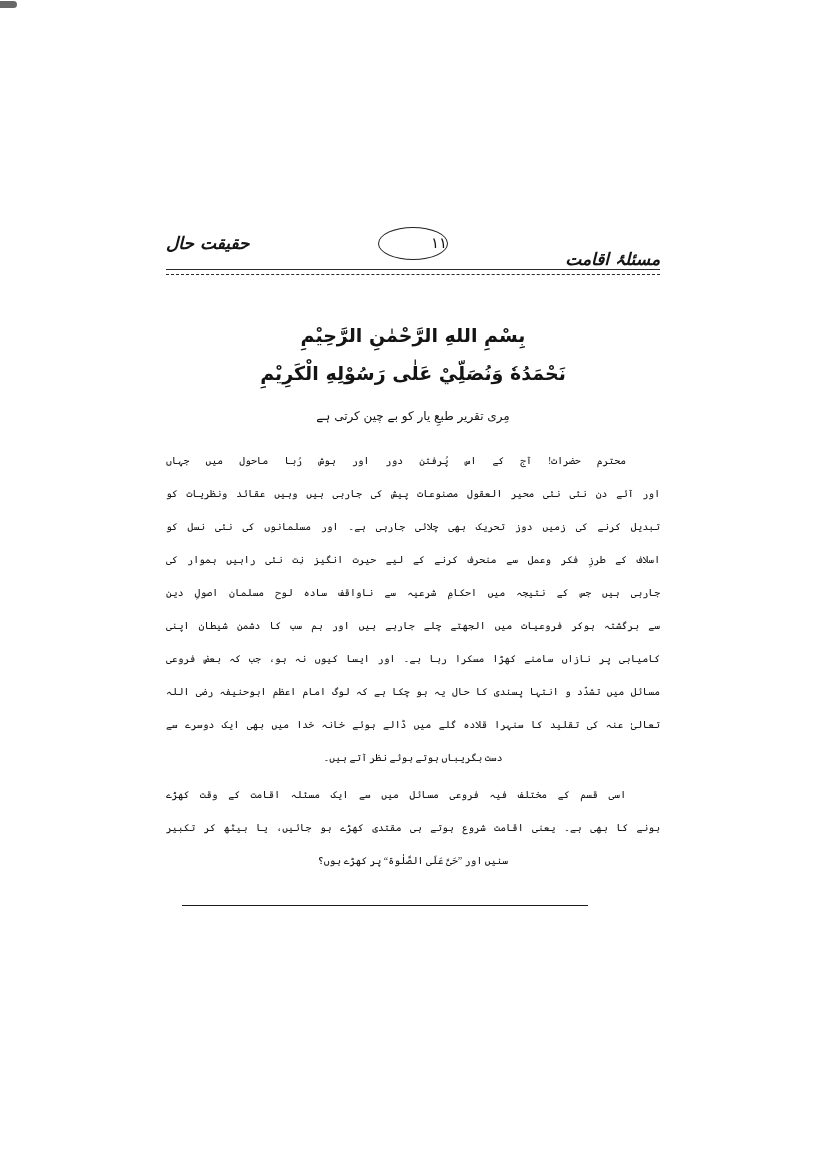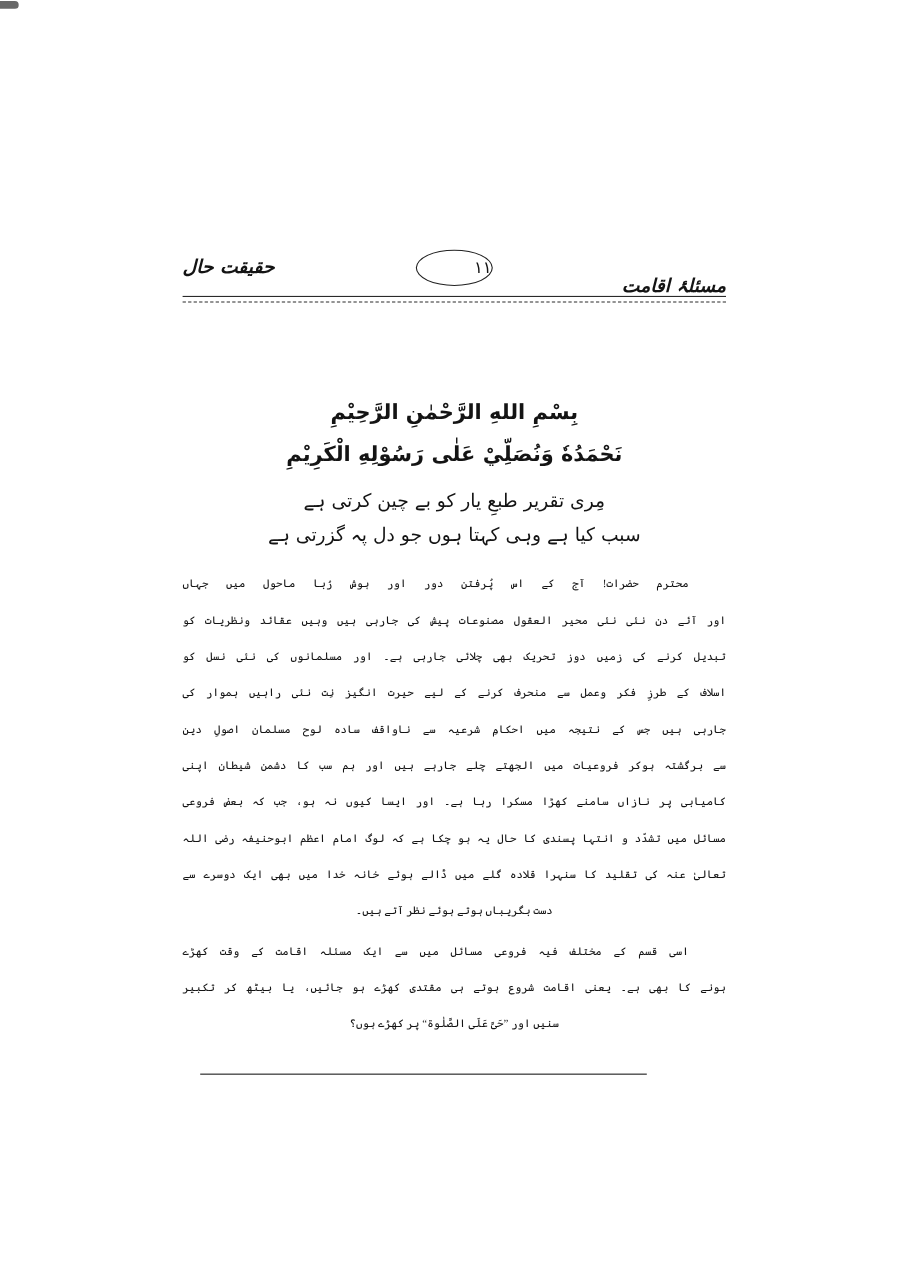--- a/index.html
+++ b/index.html
@@ -57,27 +57,27 @@
     height: 4px;
     border-top: 1.7px solid #2a2a2a;
     border-bottom: 1.5px dashed #2a2a2a;
   }
   
   .bismillah {
     text-align: center;
     font-size: 19px;
     font-weight: bold;
     line-height: 32px;
-    margin-top: 84px;
+    margin-top: 44px;
   }
   .bismillah.hamd { margin-top: 6px; }
   
   .verse {
     text-align: center;
-    font-size: 17px;
+    font-size: 12px;
     line-height: 31px;
   }
   .verse.v1 { margin-top: 12px; }
   
   .para { font-size: 10px; font-family: Liberation Serif, serif; }
   .para1 { margin-top: 12px; }
   .para2 { margin-top: 4px; }
   .pline {
     line-height: 33px;
     text-align: justify;
@@ -112,21 +112,20 @@
         <span>۱۱</span>
       </span>
       <span class="htitle left">حقیقت حال</span>
     </div>
     <div class="header-rule"></div>
 
     <div class="bismillah">بِسْمِ اللهِ الرَّحْمٰنِ الرَّحِيْمِ</div>
     <div class="bismillah hamd">نَحْمَدُهٗ وَنُصَلِّيْ عَلٰی رَسُوْلِهِ الْکَرِيْمِ</div>
 
     <div class="verse v1">مِری تقریر طبعِ یار کو بے چین کرتی ہے</div>
-    <div class="verse">سبب کیا ہے وہی کہتا ہوں جو دل پہ گزرتی ہے</div>
 
     <div class="para para1">
       <div class="pline first">محترم حضرات! آج کے اس پُرفتن دور اور ہوش رُبا ماحول میں جہاں</div>
       <div class="pline">اور آئے دن نئی نئی محیر العقول مصنوعات پیش کی جارہی ہیں وہیں عقائد ونظریات کو</div>
       <div class="pline">تبدیل کرنے کی زمیں دوز تحریک بھی چلائی جارہی ہے۔ اور مسلمانوں کی نئی نسل کو</div>
       <div class="pline">اسلاف کے طرزِ فکر وعمل سے منحرف کرنے کے لیے حیرت انگیز نِت نئی راہیں ہموار کی</div>
       <div class="pline">جارہی ہیں جس کے نتیجہ میں احکامِ شرعیہ سے ناواقف سادہ لوح مسلمان اصولِ دین</div>
       <div class="pline">سے برگشتہ ہوکر فروعیات میں الجھتے چلے جارہے ہیں اور ہم سب کا دشمن شیطان اپنی</div>
       <div class="pline">کامیابی پر نازاں سامنے کھڑا مسکرا رہا ہے۔ اور ایسا کیوں نہ ہو، جب کہ بعض فروعی</div>
       <div class="pline">مسائل میں تشدّد و انتہا پسندی کا حال یہ ہو چکا ہے کہ لوگ امام اعظم ابوحنیفہ رضی اللہ</div>

